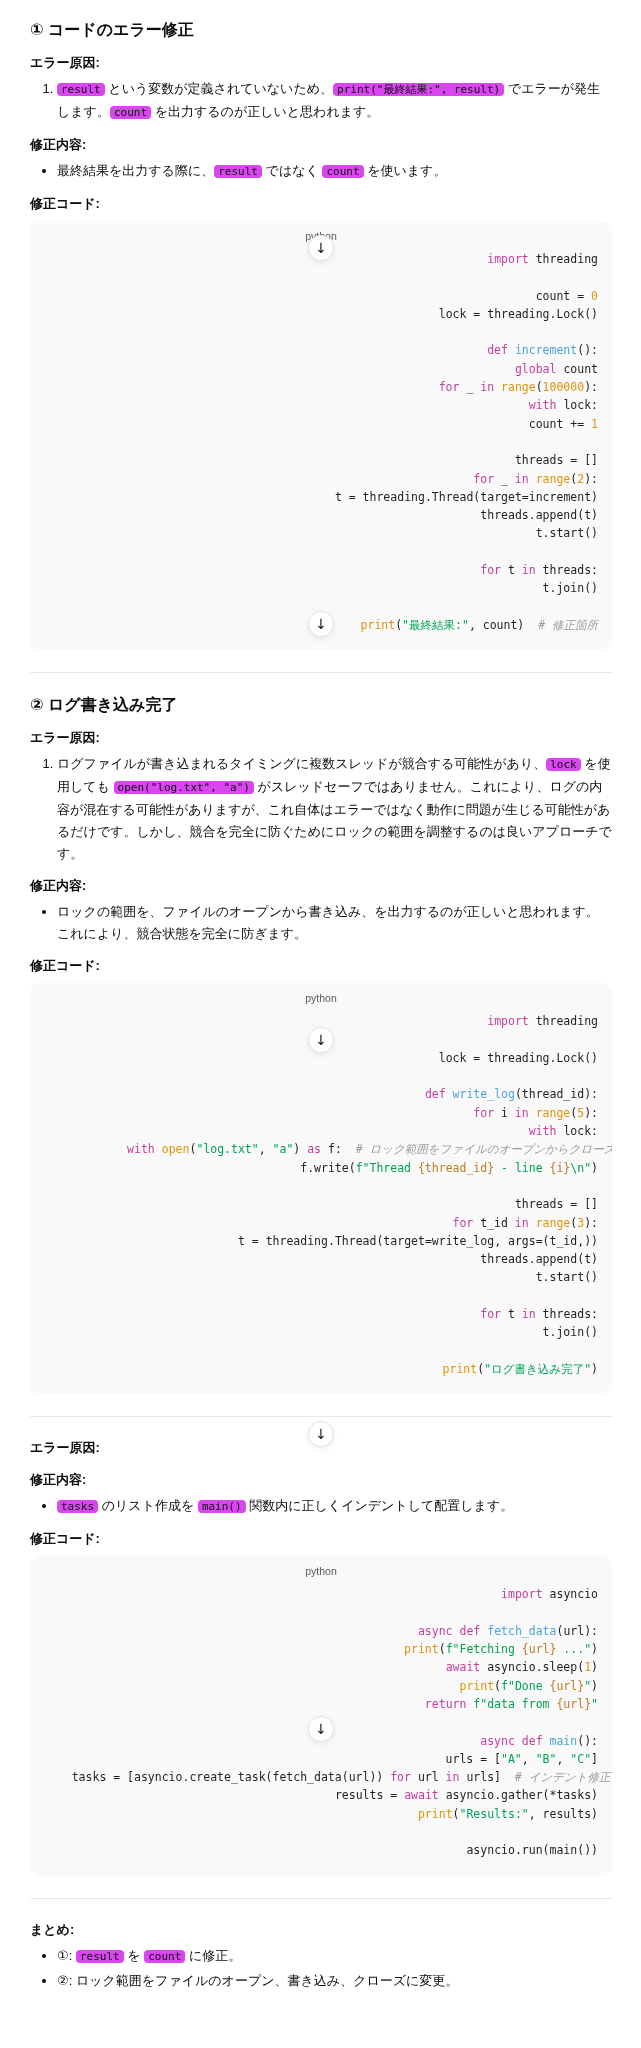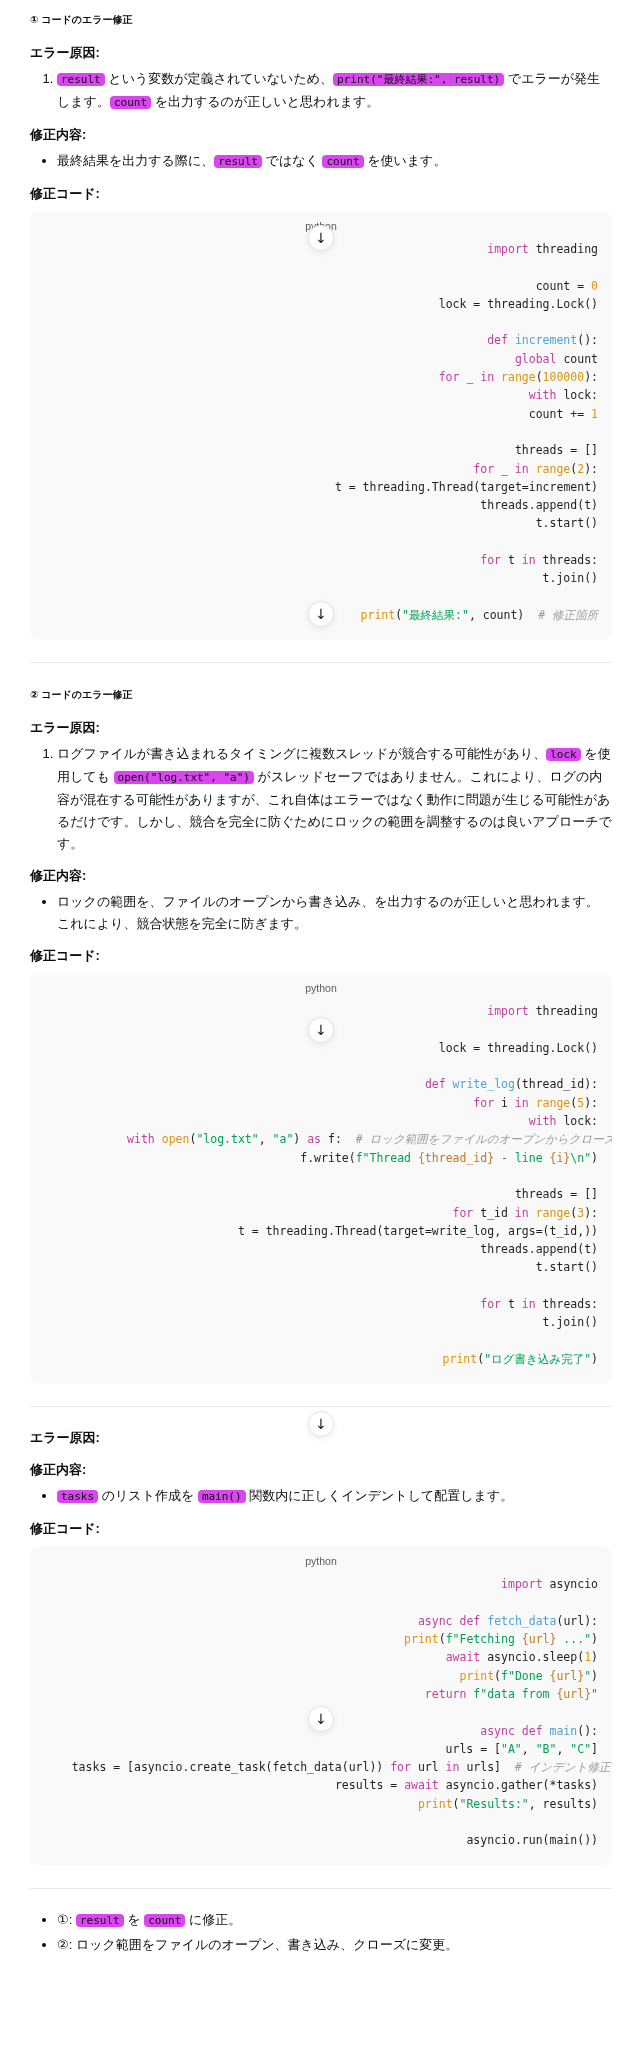--- a/index.html
+++ b/index.html
@@ -1,18 +1,18 @@
 <!DOCTYPE html>
 <html><head>
 <meta charset="utf-8">
 <style>
   html,body{margin:0;padding:0;background:#fff;}
   body{width:641px;min-height:2048px;font-family:"Liberation Sans","DejaVu Sans",sans-serif;color:#0d0d0d;}
   .content{width:582px;margin:0 29px 0 30px;padding-top:6px;font-size:13px;line-height:22px;}
-  h3.sec{font-size:10px;line-height:24px;font-weight:700;margin:2px 0 8px;}
+  h3.sec{font-size:16px;line-height:24px;font-weight:700;margin:12px 0 8px;}
   p.label{font-weight:700;margin:10px 0 4px;}
   ol.num{margin:4px 0 10px;padding-left:27px;}
   ul.bul{margin:4px 0 10px;padding-left:27px;}
   li{margin:2px 0;}
   code.chip{background:#d946ef;border-radius:4px;padding:0 4px;font-family:"DejaVu Sans Mono","Liberation Mono",monospace;font-size:11px;color:#0d0d0d;}
   .codeblock{position:relative;background:#f9f9f9;border-radius:10px;margin:6px 0 22px;}
   .codehead{padding:8px 14px 2px;font-size:10.5px;line-height:14px;color:#5d5d5d;text-align:center;}
   pre.code{margin:0;padding:5px 14px 16px;font-family:"DejaVu Sans Mono","Liberation Mono",monospace;font-size:11.5px;line-height:18.3px;color:#1f1f1f;overflow:hidden;}
   .cl{white-space:pre;min-height:18.3px;text-align:right;}
   .t-k{color:#c33ea1;}           
@@ -50,21 +50,21 @@
       <button class="scrollbtn" style="top: 14px;">
         <span>↓</span>
       </button>
       <button class="scrollbtn" style="top: 390px;">
         <span>↓</span>
       </button>
     </div>
     <div class="hrwrap">
       <hr class="div">
     </div>
-    <h3 class="sec">② コードのエラー修正</h3>
+    <h3 class="sec">② ログ書き込み完了</h3>
     <p class="label">エラー原因:</p>
     <ol class="num">
       <li>ログファイルが書き込まれるタイミングに複数スレッドが競合する可能性があり、<code class="chip">lock</code> を使用しても <code class="chip">open("log.txt", "a")</code> がスレッドセーフではありません。これにより、ログの内容が混在する可能性がありますが、これ自体はエラーではなく動作に問題が生じる可能性があるだけです。しかし、競合を完全に防ぐためにロックの範囲を調整するのは良いアプローチです。</li>
     </ol>
     <p class="label">修正内容:</p>
     <ul class="bul">
       <li>ロックの範囲を、ファイルのオープンから書き込み、を出力するのが正しいと思われます。これにより、競合状態を完全に防ぎます。</li>
     </ul>
     <p class="label">修正コード:</p>
     <div class="codeblock">
@@ -89,17 +89,18 @@
     <div class="codeblock">
       <div class="codehead">python</div>
       <pre class="code"><div class="cl"><span class="t-k">import</span><span class="t-p"> asyncio</span></div><div class="cl"></div><div class="cl"><span class="t-k">async</span><span class="t-p"> </span><span class="t-k">def</span><span class="t-p"> </span><span class="t-f">fetch_data</span><span class="t-p">(url):</span></div><div class="cl"><span class="t-p">    </span><span class="t-b">print</span><span class="t-p">(</span><span class="t-s">f"Fetching </span><span class="t-i">{url}</span><span class="t-s"> ..."</span><span class="t-p">)</span></div><div class="cl"><span class="t-p">    </span><span class="t-k">await</span><span class="t-p"> asyncio.sleep(</span><span class="t-n">1</span><span class="t-p">)</span></div><div class="cl"><span class="t-p">    </span><span class="t-b">print</span><span class="t-p">(</span><span class="t-s">f"Done </span><span class="t-i">{url}</span><span class="t-s">"</span><span class="t-p">)</span></div><div class="cl"><span class="t-p">    </span><span class="t-k">return</span><span class="t-p"> </span><span class="t-s">f"data from </span><span class="t-i">{url}</span><span class="t-s">"</span></div><div class="cl"></div><div class="cl"><span class="t-k">async</span><span class="t-p"> </span><span class="t-k">def</span><span class="t-p"> </span><span class="t-f">main</span><span class="t-p">():</span></div><div class="cl"><span class="t-p">    urls = [</span><span class="t-s">"A"</span><span class="t-p">, </span><span class="t-s">"B"</span><span class="t-p">, </span><span class="t-s">"C"</span><span class="t-p">]</span></div><div class="cl"><span class="t-p">    tasks = [asyncio.create_task(fetch_data(url)) </span><span class="t-k">for</span><span class="t-p"> url </span><span class="t-k">in</span><span class="t-p"> urls]  </span><span class="t-c"># インデント修正</span></div><div class="cl"><span class="t-p">    results = </span><span class="t-k">await</span><span class="t-p"> asyncio.gather(*tasks)</span></div><div class="cl"><span class="t-p">    </span><span class="t-b">print</span><span class="t-p">(</span><span class="t-s">"Results:"</span><span class="t-p">, results)</span></div><div class="cl"></div><div class="cl"><span class="t-p">asyncio.run(main())</span></div></pre>
       <button class="scrollbtn" style="top: 160px;">
         <span>↓</span>
       </button>
     </div>
     <div class="hrwrap">
       <hr class="div">
     </div>
+    <p class="label">まとめ:</p>
     <ul class="bul">
       <li>①: <code class="chip">result</code> を <code class="chip">count</code> に修正。</li>
       <li>②: ロック範囲をファイルのオープン、書き込み、クローズに変更。</li>
     </ul>
   </div>
 
 </body></html>

